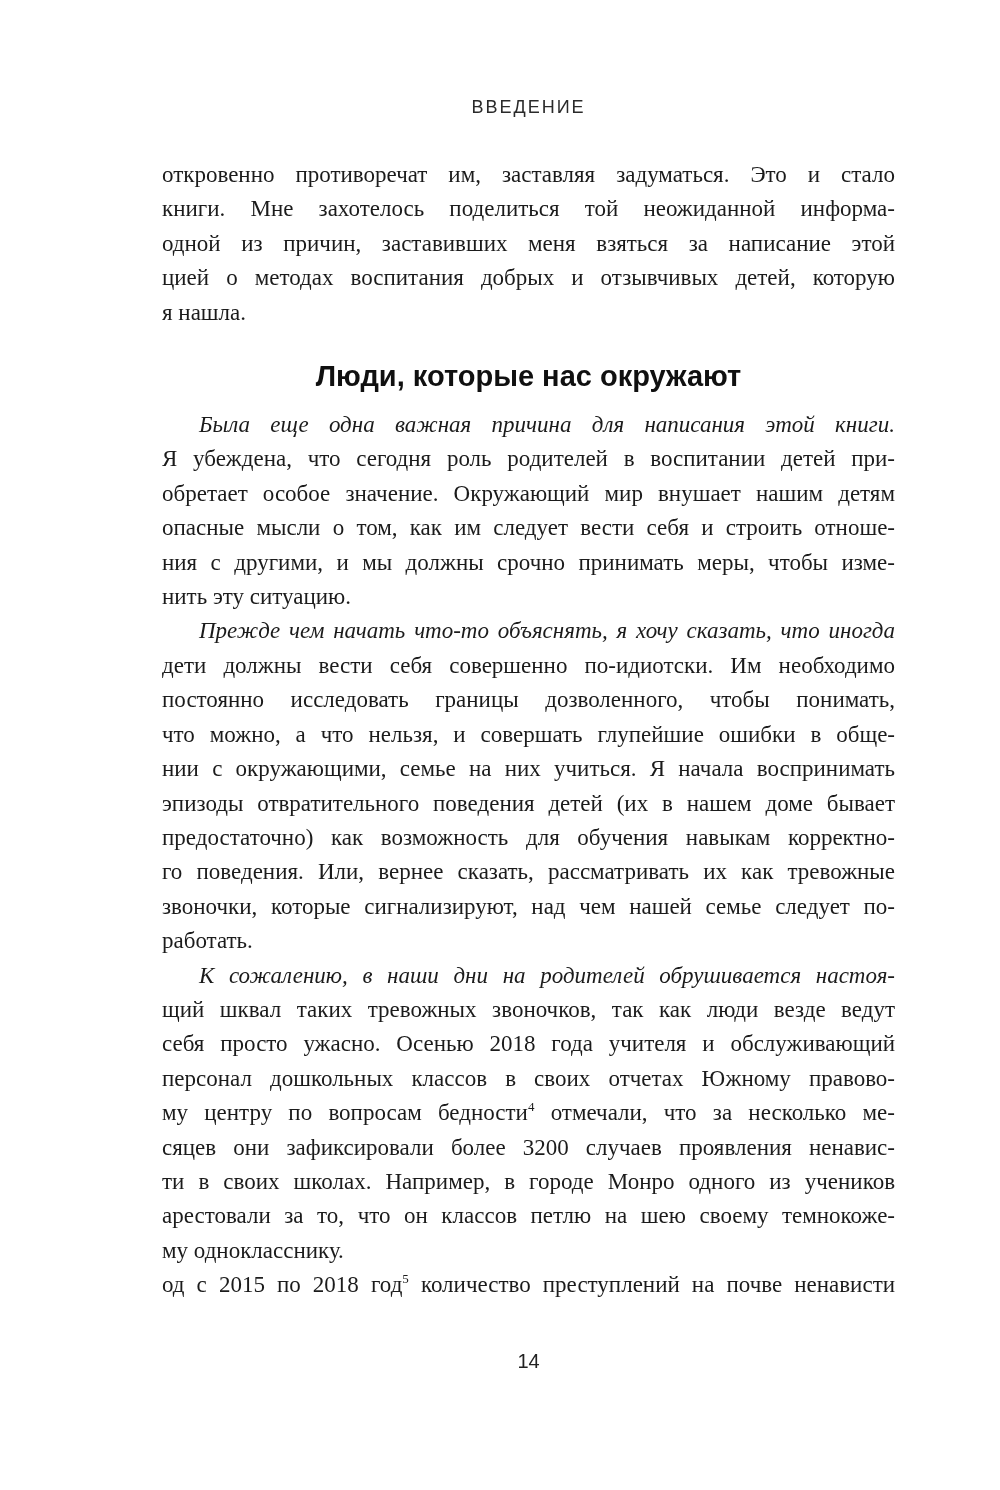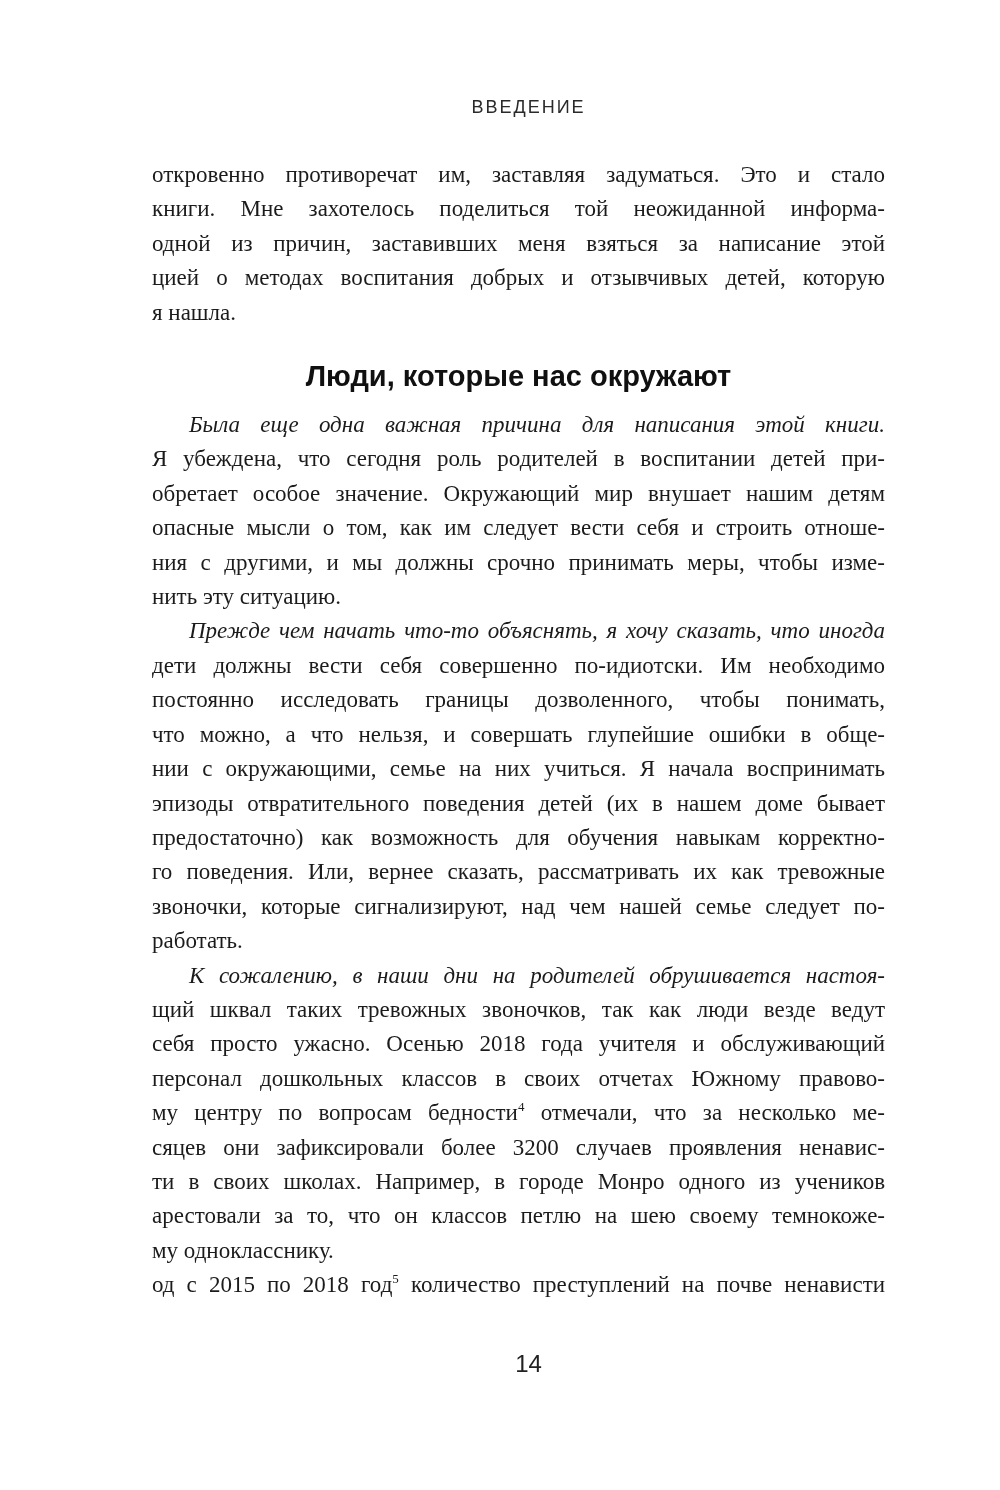--- a/index.html
+++ b/index.html
@@ -20,21 +20,21 @@
     top: 97px;
     width: 733px;
     text-align: center;
     font-family: "Liberation Sans", sans-serif;
     font-size: 18px;
     letter-spacing: 2px;
     color: #2a2a2a;
   }
   .body-text {
     position: absolute;
-    left: 152px;
+    left: 162px;
     top: 158px;
     width: 733px;
     font-family: "Liberation Serif", "DejaVu Serif", serif;
     font-size: 23px;
     line-height: 34.4px;
     color: #1b1b1b;
   }
   .line {
     text-align: justify;
     text-align-last: justify;
@@ -63,21 +63,21 @@
     line-height: 0;
     vertical-align: super;
   }
   .page-number {
     position: absolute;
     left: 162px;
     top: 1350px;
     width: 733px;
     text-align: center;
     font-family: "Liberation Sans", sans-serif;
-    font-size: 24px;
+    font-size: 20px;
     color: #222222;
   }
 </style>
 </head>
 <body>
 
 <div class="page">
 
   <div class="running-head">ВВЕДЕНИЕ</div>
 

